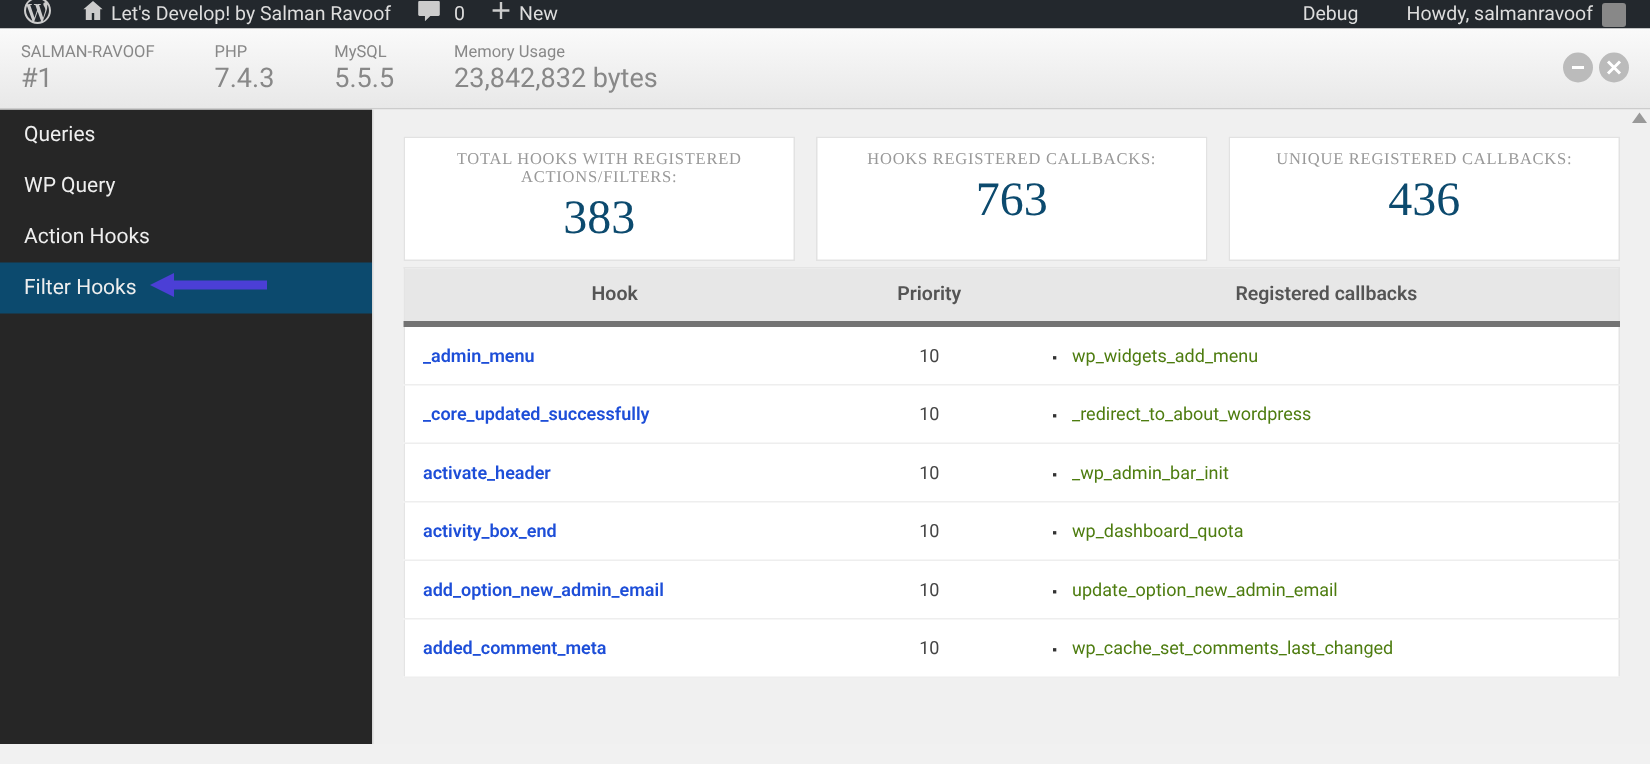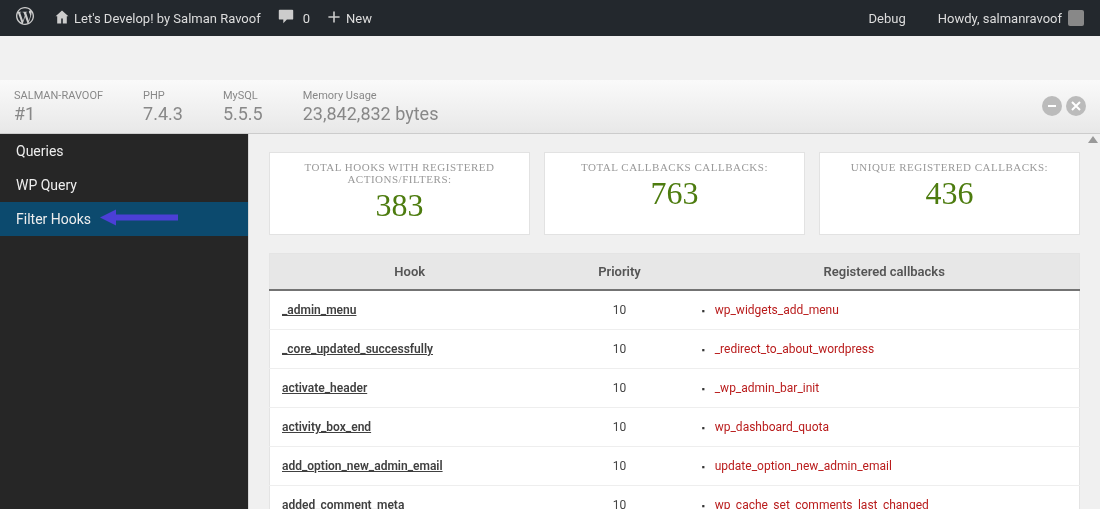--- a/index.html
+++ b/index.html
@@ -7,21 +7,21 @@
   font-family: -apple-system, BlinkMacSystemFont, "Segoe UI", Roboto, sans-serif;
   font-size: 13px;
   width: 1100px;
   height: 509px;
   overflow: hidden;
   background: #f1f1f1;
 }
 
 
 .wp-adminbar {
-  height: 36px;
+  height: 19px;
   background: #23282d;
   color: #ccc;
   display: flex;
   align-items: center;
   padding: 0 8px;
   font-size: 13px;
 }
 .wp-adminbar .left-items { display: flex; align-items: center; gap: 0; }
 .wp-adminbar .right-items { margin-left: auto; display: flex; align-items: center; gap: 16px; }
 .ab-item { display: flex; align-items: center; padding: 0 8px; height: 32px; cursor: pointer; color: #ddd; }
@@ -31,21 +31,20 @@
 
 
 .debug-header {
   height: 54px;
   background: linear-gradient(to bottom, #fafafa, #e8e8e8);
   border-bottom: 1px solid #ccc;
   display: flex;
   align-items: center;
   padding: 0 14px;
   position: relative;
-  margin-top: 44px;
 }
 .stat-block { margin-right: 40px; }
 .stat-label { font-size: 11px; color: #888; text-transform: none; }
 .stat-value { font-size: 18px; color: #888; margin-top: 1px; }
 .header-controls { position: absolute; right: 14px; top: 16px; display: flex; gap: 4px; }
 .ctrl-btn { width: 20px; height: 20px; border-radius: 50%; background: #bbb; color: #fff; display: flex; align-items: center; justify-content: center; font-size: 14px; cursor: pointer; }
 
 
 .main-area {
   display: flex;
@@ -88,66 +87,66 @@
   content: "";
   position: absolute;
   right: 2px;
   top: 2px;
   width: 0; height: 0;
   border-left: 5px solid transparent;
   border-right: 5px solid transparent;
   border-bottom: 7px solid #999;
 }
 
-.summary-row { display: flex; gap: 14px; margin-bottom: 18px; }
+.summary-row { display: flex; gap: 14px; margin-bottom: 4px; }
 .summary-card {
   flex: 1;
   background: #fff;
   border: 1px solid #e2e2e2;
   text-align: center;
   padding: 8px 6px 10px 6px;
 }
 .summary-title {
   font-size: 11px;
   color: #999;
   letter-spacing: 0.5px;
   font-family: Georgia, serif;
 }
 .summary-number {
   font-size: 32px;
-  color: #4d7c0f;
+  color: #0c4a6e;
   font-family: Georgia, serif;
   margin-top: 2px;
 }
 
 
 .hooks-table {
   width: 100%;
   border-collapse: collapse;
   background: #fff;
   border: 1px solid #e4e4e4;
 }
 .hooks-table thead th {
   background: #e7e7e7;
   color: #555;
   font-weight: 600;
   font-size: 13px;
   padding: 10px 12px;
   text-align: center;
-  border-bottom: 2px solid #737373;
+  border-bottom: 4px solid #737373;
 }
 .hooks-table tbody td {
   padding: 12px 12px;
   border-bottom: 1px solid #eee;
   font-size: 12px;
   vertical-align: middle;
 }
-.hook-name { font-weight: 600; color: #404040; text-decoration: underline; }
+.hook-name { font-weight: 600; color: #1d4ed8; }
 .priority-cell { text-align: center; color: #444; width: 140px; }
-.callbacks-cell { color: #b91c1c; }
+.callbacks-cell { color: #4d7c0f; }
 .callbacks-cell .cb-item::before {
   content: "▪";
   font-size: 9px;
   margin-right: 10px;
   color: #333;
 }
 .th-hook { width: 280px; }
 .th-priority { width: 140px; }
 </style>
 </head>
@@ -229,40 +228,43 @@
   </div>
 </div>
 
 <div class="main-area">
   <div class="sidebar">
     <div class="sidebar-item">
       <span>Queries</span>
     </div>
     <div class="sidebar-item">
       <span>WP Query</span>
+    </div>
+    <div class="sidebar-item">
+      <span>Action Hooks</span>
     </div>
     <div class="sidebar-item active">
       <span>Filter Hooks</span>
       <span class="arrow-annotation">
         <svg width="80" height="20" viewBox="0 0 80 20">
           <line x1="78" y1="10" x2="12" y2="10" stroke="#4b3fd6" stroke-width="6"></line>
           <polygon points="0,10 16,2 16,18" fill="#4b3fd6"></polygon>
         </svg>
       </span>
     </div>
   </div>
 
   <div class="content">
     <div class="summary-row">
       <div class="summary-card">
         <div class="summary-title">TOTAL HOOKS WITH REGISTERED ACTIONS/FILTERS:</div>
         <div class="summary-number">383</div>
       </div>
       <div class="summary-card">
-        <div class="summary-title">TOTAL CALLBACKS CALLBACKS:</div>
+        <div class="summary-title">HOOKS REGISTERED CALLBACKS:</div>
         <div class="summary-number">763</div>
       </div>
       <div class="summary-card">
         <div class="summary-title">UNIQUE REGISTERED CALLBACKS:</div>
         <div class="summary-number">436</div>
       </div>
     </div>
 
     <table class="hooks-table">
       <thead>

